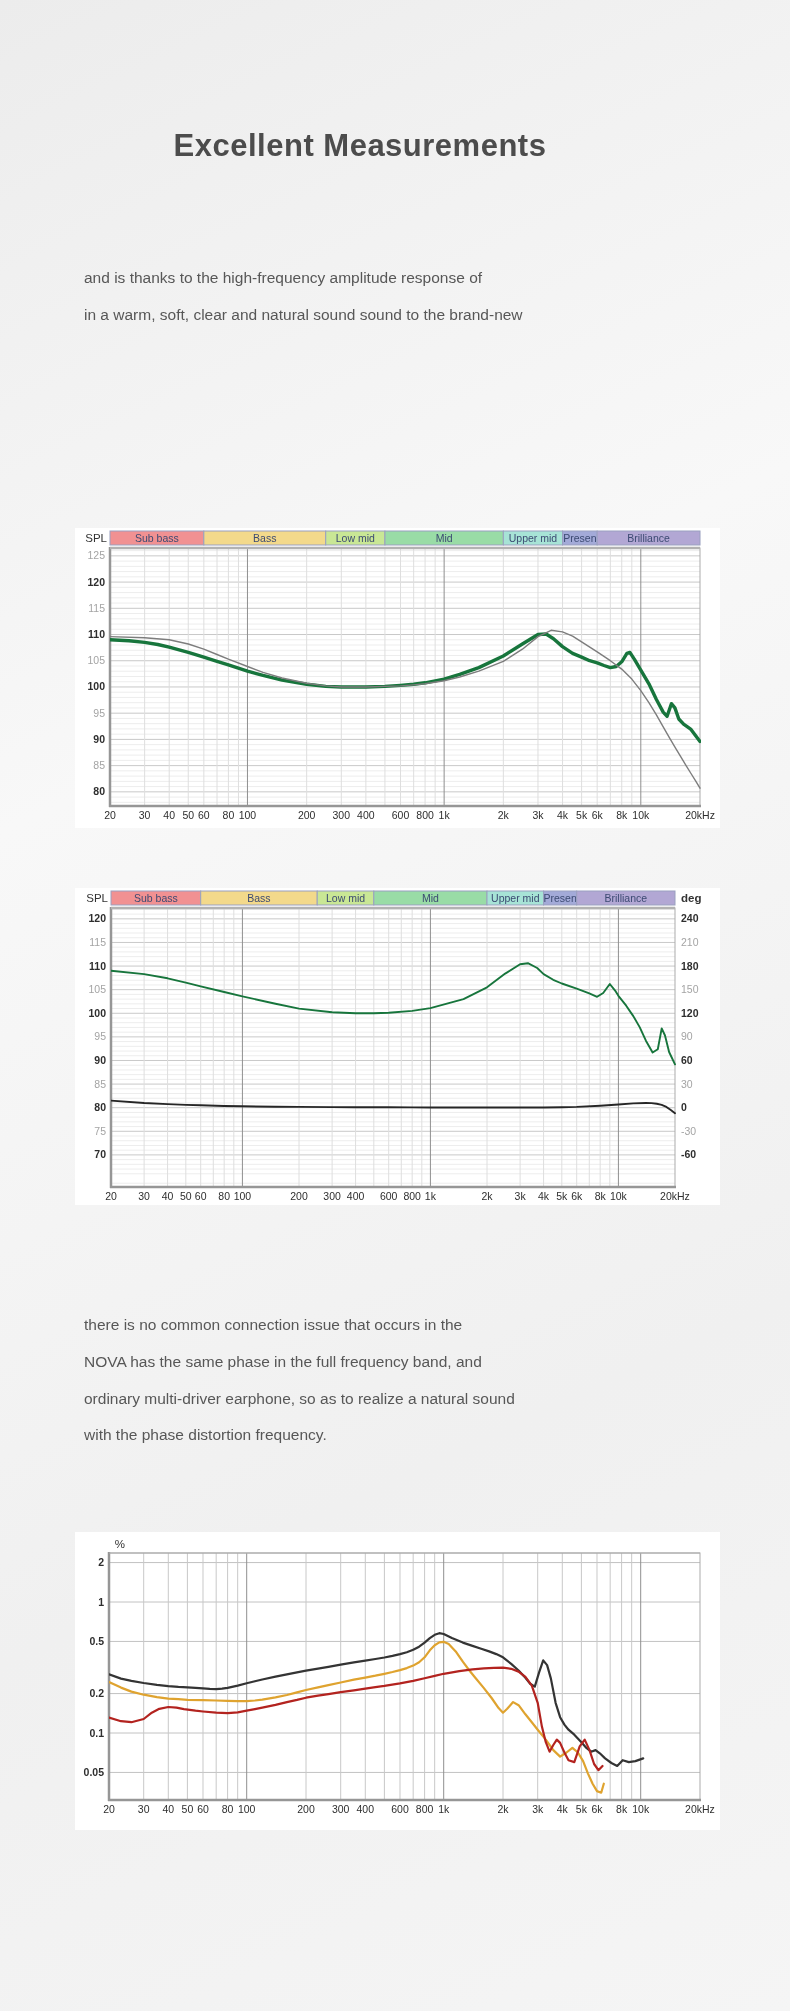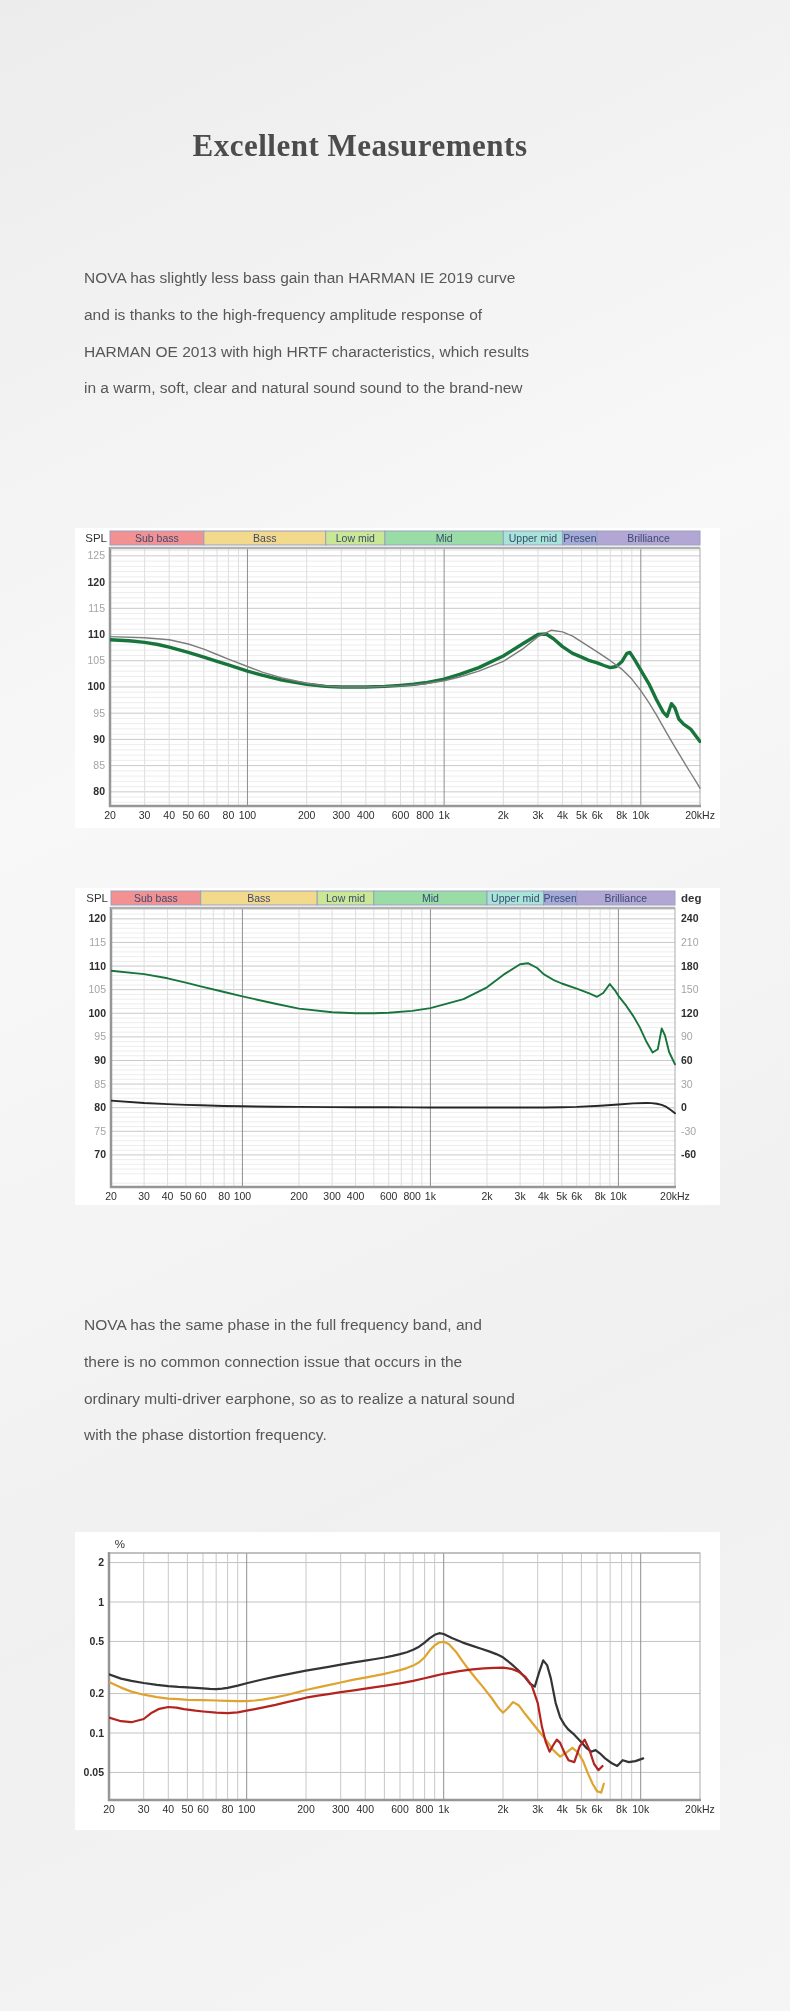--- a/index.html
+++ b/index.html
@@ -4,44 +4,42 @@
 <style>
   html,body{margin:0;padding:0;background:#e9e9e9;}
   #page{
     position:relative;width:790px;height:2011px;margin:0 auto;
     font-family:"Liberation Sans",sans-serif;
     background:linear-gradient(155deg,#ececec 0%,#f8f8f8 35%,#f0f0f0 70%,#f5f5f5 100%);
     overflow:hidden;
   }
   h1#title{
     position:absolute;left:0;top:128px;width:720px;margin:0;
-    text-align:center;font-size:31px;font-weight:bold;color:#4c4c4c;letter-spacing:0.5px;font-family:Liberation Serif, serif;
+    text-align:center;font-size:31px;font-weight:bold;color:#4c4c4c;letter-spacing:0.5px;
   }
   .para{position:absolute;left:84px;width:540px;color:#575757;font-size:15.5px;}
   .pline{height:36.8px;line-height:36.8px;white-space:nowrap;}
   #p1{top:260px;}
   #p2{top:1307px;}
   .panel{position:absolute;left:75px;background:#ffffff;}
   #panel1{top:528px;width:645px;height:300px;}
   #panel2{top:888px;width:645px;height:317px;}
   #panel3{top:1532px;width:645px;height:298px;}
   svg{display:block;}
   text{font-family:"Liberation Sans",sans-serif;}
 </style>
 </head>
 <body>
 
 <div id="page">
 
   <h1 id="title">Excellent Measurements</h1>
 
   <div class="para" id="p1">
-    <div class="pline">NOVA has slightly less bass gain than HARMAN IE 2019 curve</div>
     <div class="pline">and is thanks to the high-frequency amplitude response of</div>
-    <div class="pline">HARMAN OE 2013 with high HRTF characteristics, which results</div>
     <div class="pline">in a warm, soft, clear and natural sound sound to the brand-new</div>
   </div>
 
   <div class="panel" id="panel1">
     <svg id="chart1" width="645" height="300" viewBox="0 0 645 300">
         <g>
           <line x1="35" y1="274.32915" x2="625" y2="274.32915" stroke="#ededed" stroke-width="1"></line>
           <line x1="35" y1="269.08525" x2="625" y2="269.08525" stroke="#ededed" stroke-width="1"></line>
           <line x1="35" y1="258.59745" x2="625" y2="258.59745" stroke="#ededed" stroke-width="1"></line>
           <line x1="35" y1="253.35355" x2="625" y2="253.35355" stroke="#ededed" stroke-width="1"></line>
@@ -358,22 +356,22 @@
           </clipPath>
         </defs>
         <g clip-path="url(#chart2-clip)">
           <polyline points="36.0,82.8 69.1,86.1 92.6,90.3 110.8,94.6 125.7,98.4 149.2,104.0 167.4,108.3 200.5,115.8 224.0,120.6 257.1,124.3 280.6,125.3 298.8,125.3 313.7,124.8 337.2,122.9 355.4,120.1 388.5,111.1 412.0,99.3 430.2,85.6 445.1,76.2 452.9,75.2 462.2,80.0 468.6,86.1 478.2,91.8 486.8,95.5 501.7,100.7 514.3,105.4 522.1,108.8 528.2,105.0 534.8,96.0 540.1,102.6 543.4,107.8 551.2,117.7 558.3,128.1 564.8,139.4 570.9,152.7 577.6,164.5 582.8,161.2 586.7,140.4 590.0,147.5 594.1,164.0 600.0,176.3" fill="none" stroke="#17753c" stroke-width="1.9" stroke-linejoin="round" stroke-linecap="round"></polyline>
           <polyline points="36.0,212.6 69.1,215.0 92.6,216.1 110.8,216.9 125.7,217.3 149.2,218.0 167.4,218.3 200.5,218.7 224.0,218.9 257.1,219.1 280.6,219.2 313.7,219.3 337.2,219.4 355.4,219.5 388.5,219.5 412.0,219.5 445.1,219.5 468.6,219.5 486.8,219.3 501.7,218.9 525.2,217.7 543.4,216.5 558.3,215.4 570.9,215.0 576.5,215.1 581.8,215.8 586.7,216.9 591.4,218.9 595.8,222.1 600.0,225.2" fill="none" stroke="#262626" stroke-width="1.9" stroke-linejoin="round" stroke-linecap="round"></polyline>
         </g>
       </svg>
   </div>
 
   <div class="para" id="p2">
+    <div class="pline">there is no common connection issue that occurs in the</div>
     <div class="pline">NOVA has the same phase in the full frequency band, and</div>
-    <div class="pline">there is no common connection issue that occurs in the</div>
     <div class="pline">ordinary multi-driver earphone, so as to realize a natural sound</div>
     <div class="pline">with the phase distortion frequency.</div>
   </div>
 
   <div class="panel" id="panel3">
     <svg id="chart3" width="645" height="298" viewBox="0 0 645 298">
         <g>
           <line x1="34" y1="30.56507056801847" x2="625" y2="30.56507056801847" stroke="#c2c2c2" stroke-width="1"></line>
           <line x1="34" y1="70" x2="625" y2="70" stroke="#c2c2c2" stroke-width="1"></line>
           <line x1="34" y1="109.43492943198153" x2="625" y2="109.43492943198153" stroke="#c2c2c2" stroke-width="1"></line>

